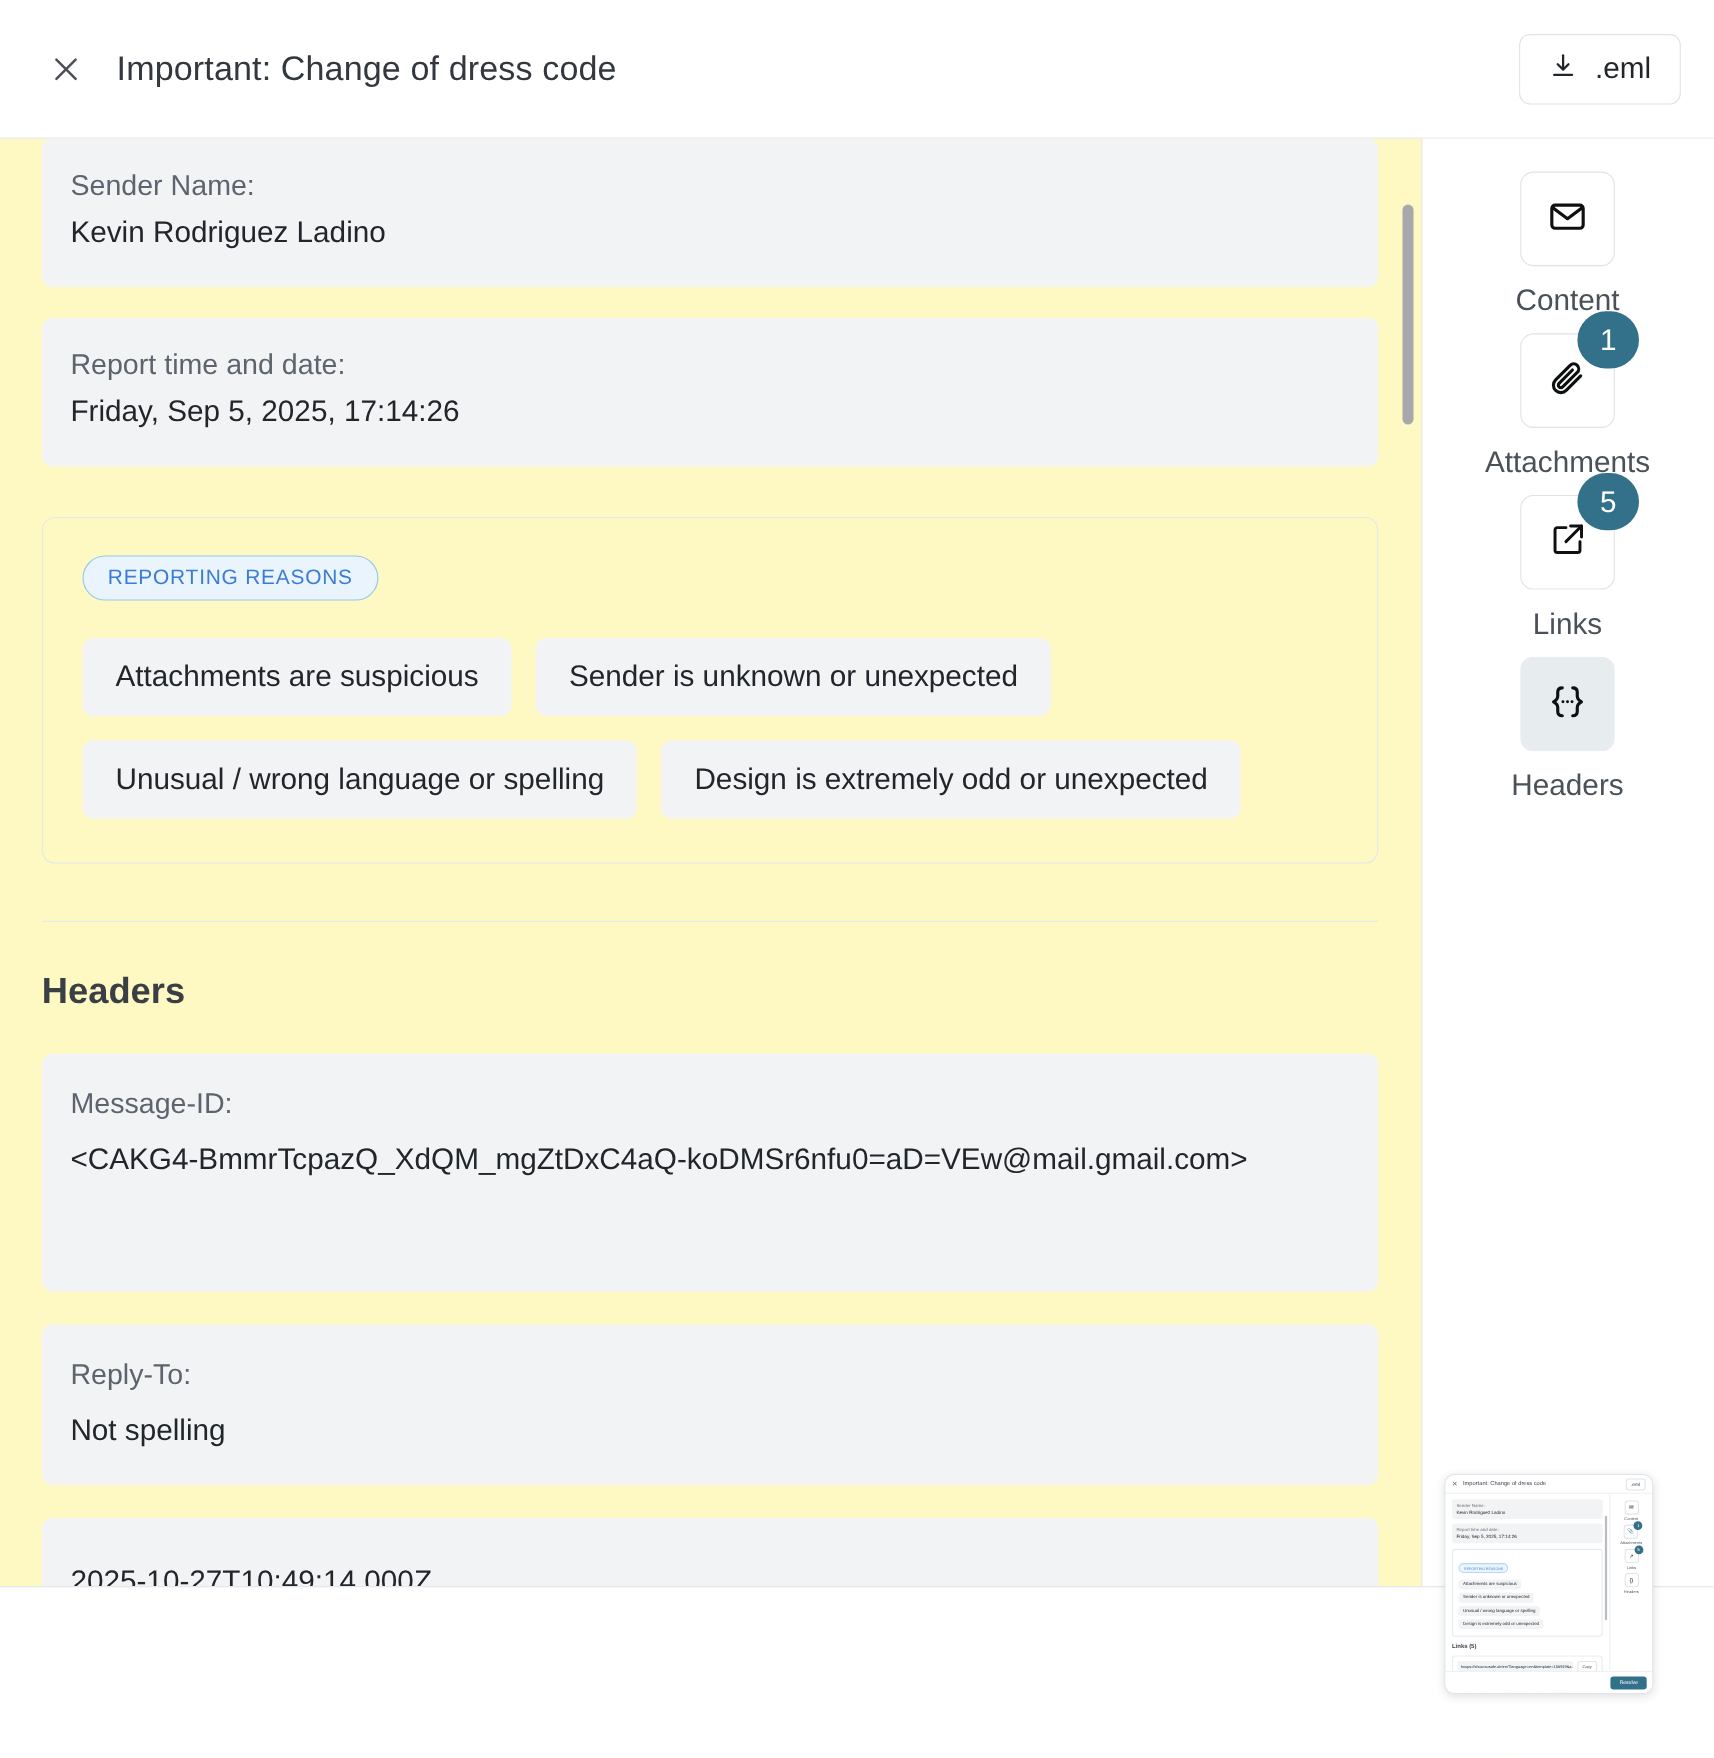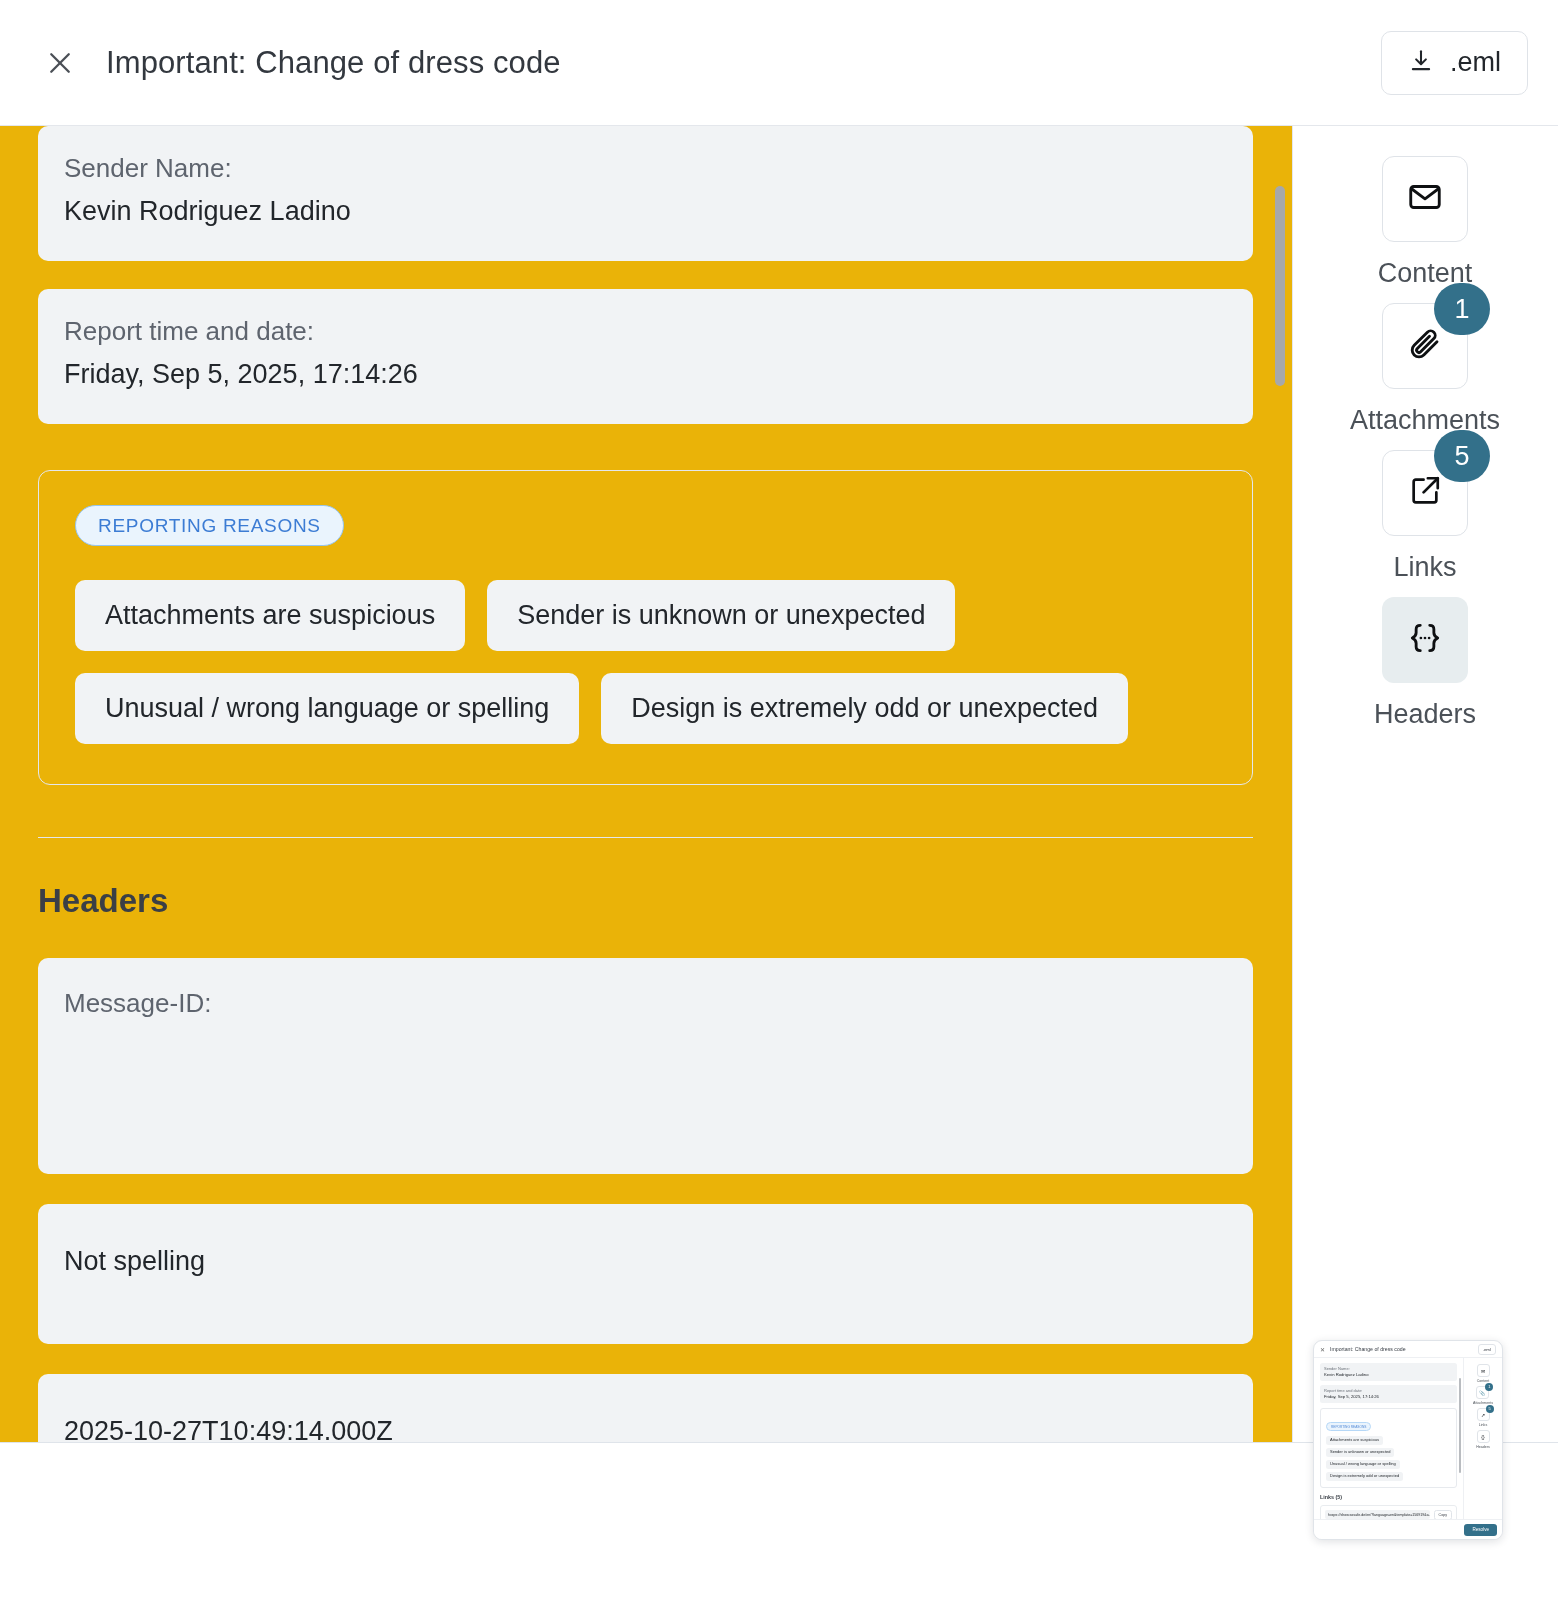--- a/index.html
+++ b/index.html
@@ -8,21 +8,21 @@
     height: 1598px;
     background: #ffffff;
     font-family: "Liberation Sans", sans-serif;
     overflow: hidden;
   }
 
   .app {
     position: relative;
     width: 1376px;
     height: 1598px;
-    background: #eab308;
+    background: #fef9c3;
   }
 
   
   .topbar {
     position: absolute;
     top: 0; left: 0;
     width: 1558px;
     height: 126px;
     background: #ffffff;
     border-bottom: 1px solid #e4e7ec;
@@ -458,22 +458,24 @@
             <div class="chip">Design is extremely odd or unexpected</div>
           </div>
         </div>
 
         <div class="section-divider"></div>
         <div class="section-title">Headers</div>
 
         <div class="hdr-grid">
           <div class="hdr-card tall">
             <div class="k">Message-ID:</div>
+            <div class="v">&lt;CAKG4-BmmrTcpazQ_XdQM_mgZtDxC4aQ-koDMSr6nfu0=aD=VEw@mail.gmail.com&gt;</div>
           </div>
           <div class="hdr-card short">
+            <div class="k">Reply-To:</div>
             <div class="v">Not spelling</div>
           </div>
           <div class="hdr-card short">
             <div class="v">2025-10-27T10:49:14.000Z</div>
           </div>
           <div class="hdr-card stub"></div>
           <div class="hdr-card stub"></div>
         </div>
 
       </div>

